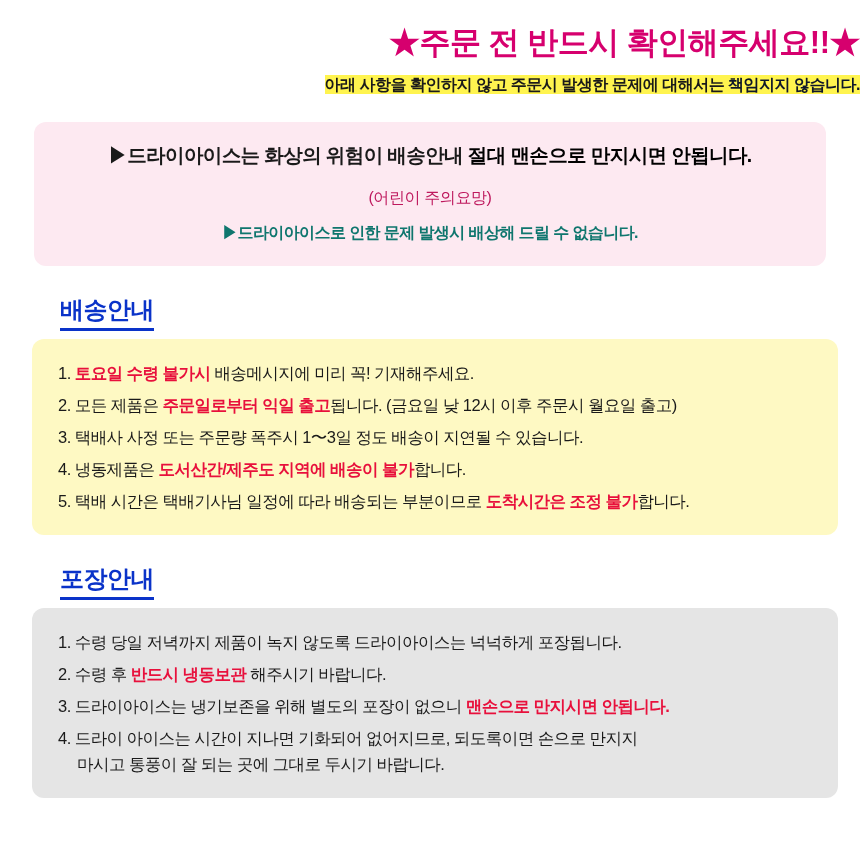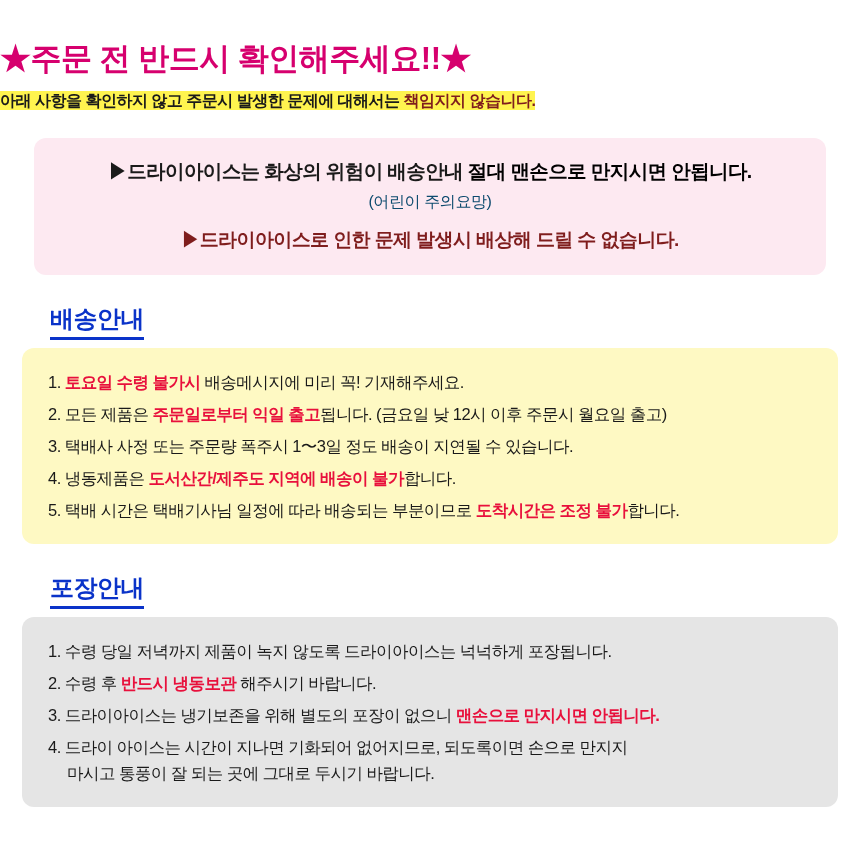--- a/index.html
+++ b/index.html
@@ -16,80 +16,80 @@
   }
   .page {
     position: relative;
     width: 860px;
     height: 868px;
     box-sizing: border-box;
   }
 
   
   .header {
-    padding-top: 40px;
-    text-align: left;
+    padding-top: 24px;
+    text-align: right;
   }
   .header-title {
     font-size: 31px;
     font-weight: bold;
     color: #d6006e;
     letter-spacing: -0.5px;
     line-height: 1.2;
   }
   .header-sub {
     margin-top: 14px;
     font-size: 16px;
     font-weight: bold;
     letter-spacing: -0.5px;
     color: #1a1a1a;
   }
   .hl-yellow {
     background: #fff44f;
     padding: 1px 0;
   }
   .hl-red {
-    color: #7f1d1d;
+    color: #0f172a;
   }
 
   
   .warn-box {
     margin: 26px 34px 0 34px;
     background: #fde9f1;
     border-radius: 12px;
     padding: 20px 18px 22px 18px;
     text-align: center;
   }
   .warn-line1 {
     font-size: 19.5px;
     font-weight: bold;
     letter-spacing: -0.6px;
     color: #1a1a1a;
     line-height: 1.35;
   }
   .warn-line2 {
-    margin-top: 7px;
+    margin-top: 19px;
     font-size: 16px;
     letter-spacing: -0.4px;
-    color: #0c4a6e;
+    color: #be185d;
   }
   .warn-line3 {
     margin-top: 14px;
-    font-size: 19px;
+    font-size: 16px;
     font-weight: bold;
     letter-spacing: -0.6px;
-    color: #7f1d1d;
+    color: #0f766e;
   }
   .warn-red {
     color: #000000;
   }
 
   
   .section {
-    margin: 28px 22px 0 22px;
+    margin: 28px 22px 0 32px;
     position: relative;
   }
   .section-head {
     padding-left: 28px;
   }
   .section-title {
     display: inline-block;
     font-size: 24px;
     font-weight: bold;
     color: #0a33c9;

